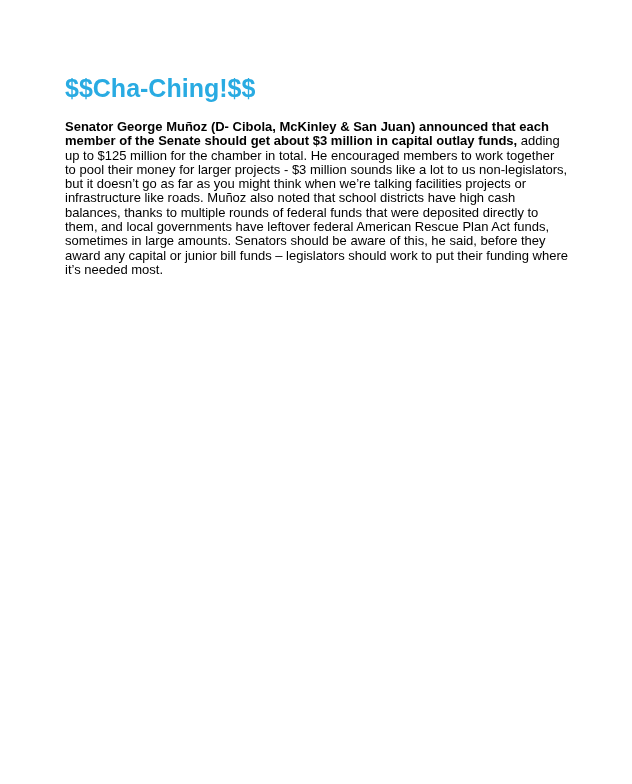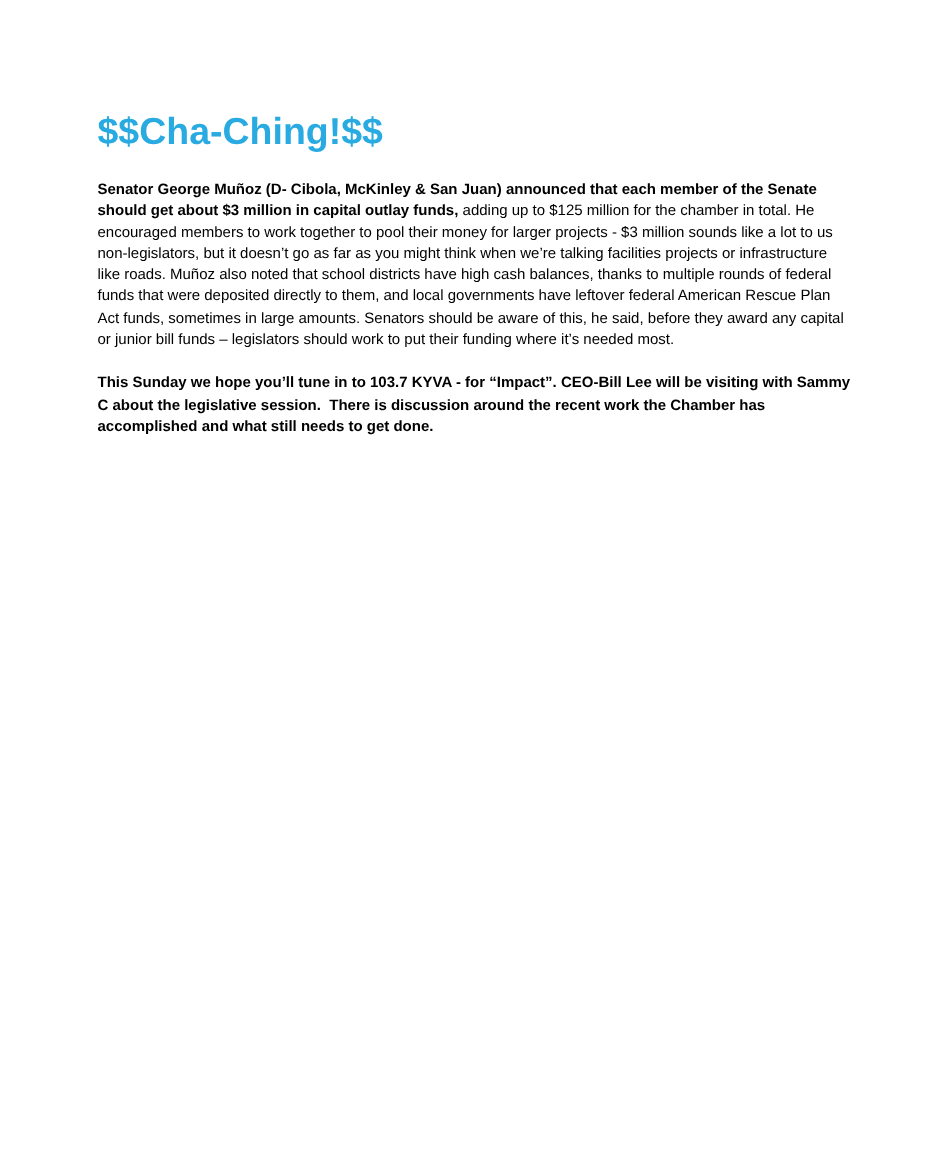--- a/index.html
+++ b/index.html
@@ -28,21 +28,21 @@
     line-height: 28px;
     font-weight: bold;
     margin: 0 0 18px 0;
     font-family: "Liberation Sans", "DejaVu Sans", sans-serif;
   }
   h1.section-heading.second {
     margin-top: 27px;
     margin-bottom: 15px;
   }
   p.body-para {
-    font-size: 10px;
+    font-size: 13px;
     line-height: 14.3px;
     margin: 0 0 15px 0;
     max-width: 503px;
     white-space: pre-wrap;
     color: #000000;
   }
   p.body-para .bold-run,
   p.body-para.bold {
     font-weight: bold;
   }
@@ -59,18 +59,17 @@
 <body>
 
 <div class="page">
 
   <h1 class="section-heading">$$Cha-Ching!$$</h1>
 
   <p class="body-para"><span class="bold-run">Senator George Muñoz (D- Cibola, McKinley &amp; San Juan) announced that each member of the Senate should get about $3 million in capital outlay funds,</span><span> adding up to $125 million for the chamber in total. He encouraged members to work together to pool their money for larger projects - $3 million sounds like a lot to us non-legislators, but it doesn’t go as far as you might think when we’re talking facilities projects or infrastructure like roads. Muñoz also noted that school districts have high cash balances, thanks to multiple rounds of federal funds that were deposited directly to them, and local governments have leftover federal American Rescue Plan Act funds, sometimes in large amounts. Senators should be aware of this, he said, before they award any capital or junior bill funds – legislators should work to put their funding where it’s needed most.</span></p>
 
 
 
-  <p class="body-para bold">This Sunday we hope you’ll tune in to 103.7 KYVA - for “Impact”. CEO-Bill Lee will be visiting with Sammy C about the legislative session.  There is discussion around the recent work the Chamber has accomplished and what still needs to get done.</p>
 
 
   <div class="page-number">4</div>
 
 </div>
 
 </body></html>

